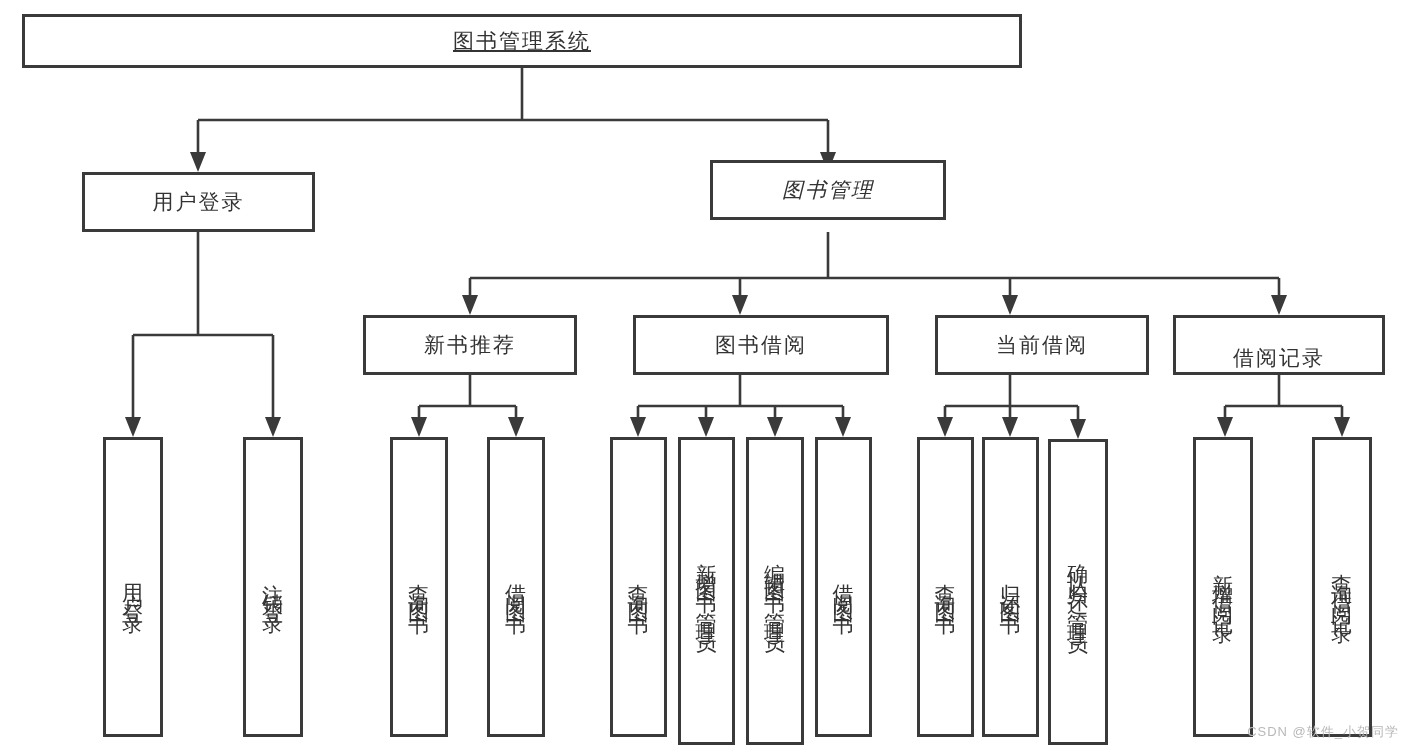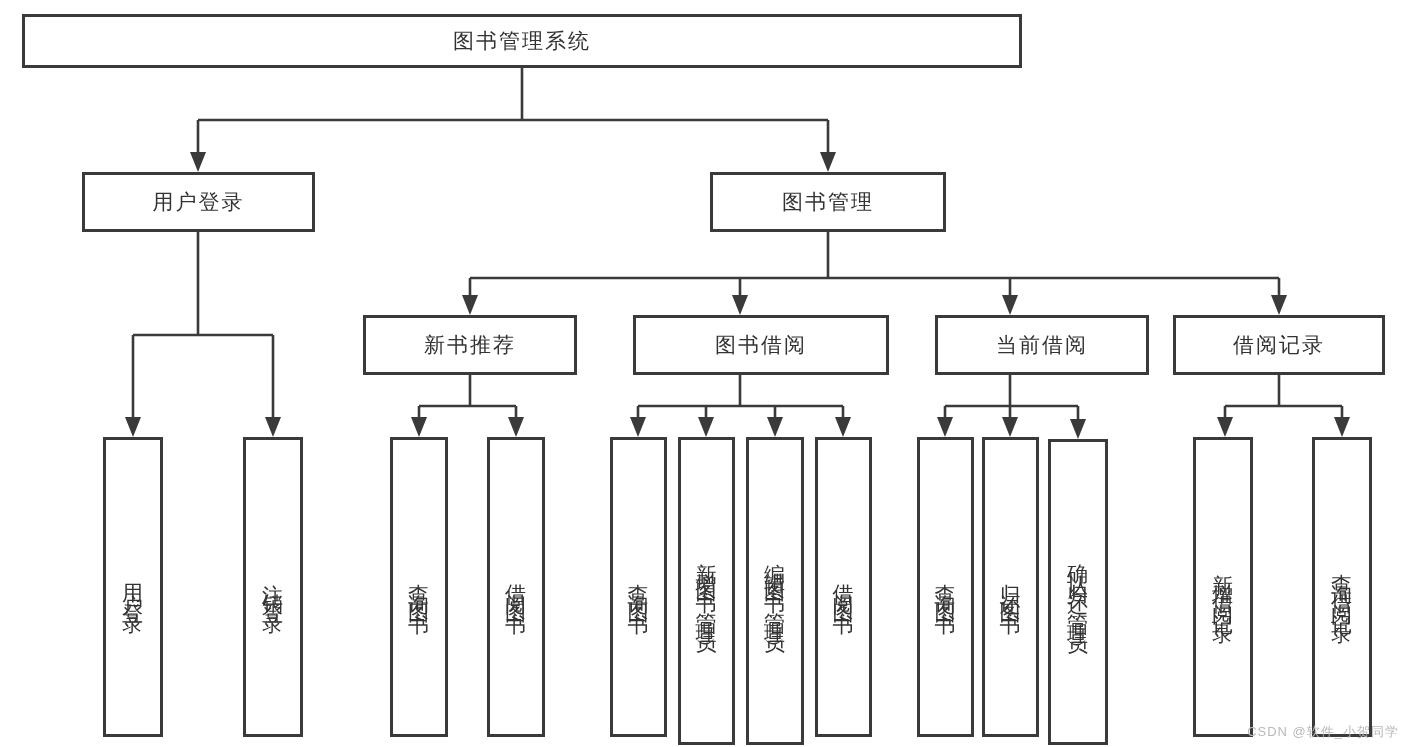--- a/index.html
+++ b/index.html
@@ -98,39 +98,39 @@
       <line x1="1078" y1="406" x2="1078" y2="423" stroke="#3a3a3a" stroke-width="2.6"></line>
       <polygon points="1078,439 1070,419 1086,419" fill="#3a3a3a"></polygon>
       <line x1="1279" y1="375" x2="1279" y2="406" stroke="#3a3a3a" stroke-width="2.6"></line>
       <line x1="1225" y1="406" x2="1342" y2="406" stroke="#3a3a3a" stroke-width="2.6"></line>
       <line x1="1225" y1="406" x2="1225" y2="421" stroke="#3a3a3a" stroke-width="2.6"></line>
       <polygon points="1225,437 1217,417 1233,417" fill="#3a3a3a"></polygon>
       <line x1="1342" y1="406" x2="1342" y2="421" stroke="#3a3a3a" stroke-width="2.6"></line>
       <polygon points="1342,437 1334,417 1350,417" fill="#3a3a3a"></polygon>
     </svg>
   <div id="nodes">
-      <div class="node" style="left: 22px; top: 14px; width: 1000px; height: 54px;">
+      <div class="node" style="left: 22px; top: 14px; width: 1000px; height: 54px; text-decoration: underline;">
         <span>图书管理系统</span>
       </div>
       <div class="node" style="left: 82px; top: 172px; width: 233px; height: 60px;">
         <span>用户登录</span>
       </div>
-      <div class="node" style="left: 710px; top: 172px; width: 236px; height: 60px;">
+      <div class="node" style="left: 710px; top: 160px; width: 236px; height: 60px; font-style: italic;">
         <span>图书管理</span>
       </div>
       <div class="node" style="left: 363px; top: 315px; width: 214px; height: 60px;">
         <span>新书推荐</span>
       </div>
       <div class="node" style="left: 633px; top: 315px; width: 256px; height: 60px;">
         <span>图书借阅</span>
       </div>
       <div class="node" style="left: 903px; top: 315px; width: 214px; height: 60px; margin-left: 32px;">
         <span>当前借阅</span>
       </div>
-      <div class="node" style="left: 1173px; top: 315px; width: 212px; height: 60px;">
+      <div class="node" style="left: 1173px; top: 315px; width: 212px; height: 60px; align-items: flex-end;">
         <span>借阅记录</span>
       </div>
       <div class="node vertical" style="left: 103px; top: 437px; width: 60px; height: 300px;">
         <span>用户登录</span>
       </div>
       <div class="node vertical" style="left: 243px; top: 437px; width: 60px; height: 300px;">
         <span>注销登录</span>
       </div>
       <div class="node vertical" style="left: 390px; top: 437px; width: 58px; height: 300px;">
         <span>查询图书</span>

